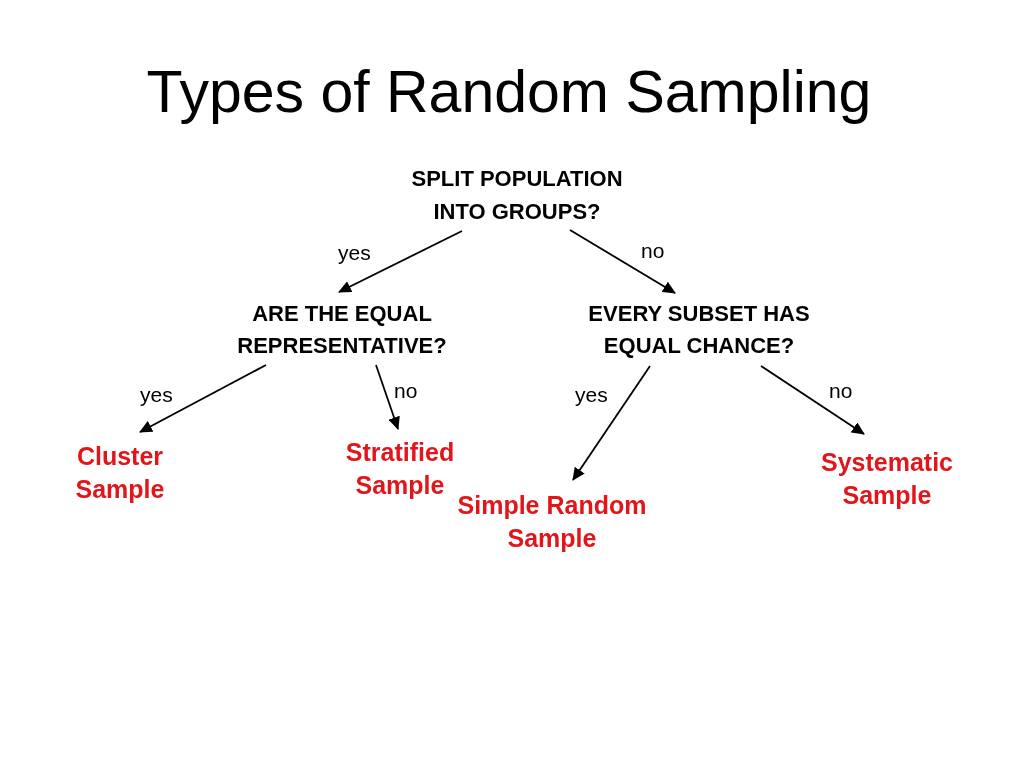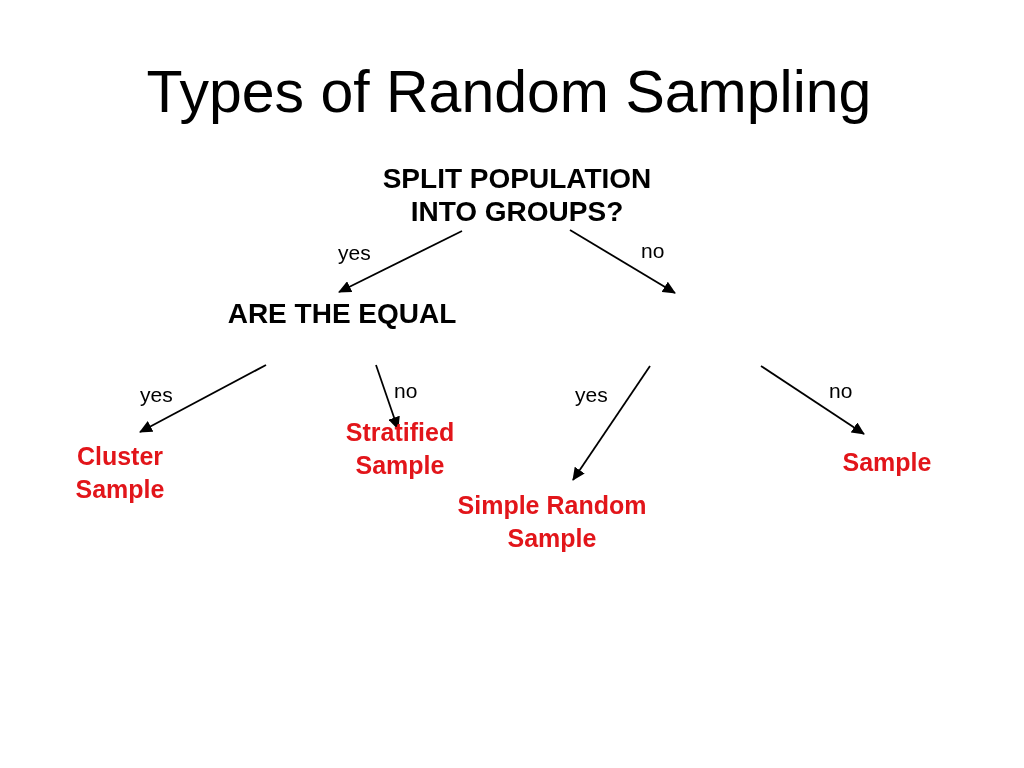--- a/index.html
+++ b/index.html
@@ -35,21 +35,21 @@
     left: 0; top: 0;
     width: 1024px; height: 768px;
     pointer-events: none;
   }
   .edges line { stroke: var(--text); stroke-width: 1.8; }
   .edges .ah { fill: var(--text); }
   .node {
     position: absolute;
     transform: translateX(-50%);
     text-align: center;
-    font-size: 28px;
+    font-size: 22px;
     font-weight: 700;
     line-height: 32px;
     color: var(--text);
     white-space: nowrap;
   }
   .node.root { line-height: 33px; }
   .edge-label {
     position: absolute;
     font-size: 21px;
     font-weight: 400;
@@ -91,40 +91,46 @@
   <div class="node root" style="left:517px; top:162px;">
     <div>SPLIT POPULATION</div>
     <div>INTO GROUPS?</div>
   </div>
 
   <div class="edge-label" style="left:338px; top:241px;">yes</div>
   <div class="edge-label" style="left:641px; top:239px;">no</div>
 
   <div class="node" style="left:342px; top:298px;">
     <div>ARE THE EQUAL</div>
+    <div>REPRESENTATIVE?</div>
   </div>
 
+  <div class="node" style="left:699px; top:298px;">
+    <div>EVERY SUBSET HAS</div>
+    <div>EQUAL CHANCE?</div>
+  </div>
 
   <div class="edge-label" style="left:140px; top:383px;">yes</div>
   <div class="edge-label" style="left:394px; top:379px;">no</div>
   <div class="edge-label" style="left:575px; top:383px;">yes</div>
   <div class="edge-label" style="left:829px; top:379px;">no</div>
 
   <div class="leaf" style="left:120px; top:440px;">
     <div>Cluster</div>
     <div>Sample</div>
   </div>
 
-  <div class="leaf" style="left:400px; top:416px;text-align:center;">
+  <div class="leaf" style="left:400px; top:436px;text-align:center;">
     <div>Stratified</div>
     <div>Sample</div>
   </div>
 
   <div class="leaf" style="left:552px; top:489px;">
     <div>Simple Random</div>
     <div>Sample</div>
   </div>
 
   <div class="leaf" style="left:887px; top:446px;">
+    <div>Systematic</div>
     <div>Sample</div>
   </div>
 
 </div>
 
 </body></html>

